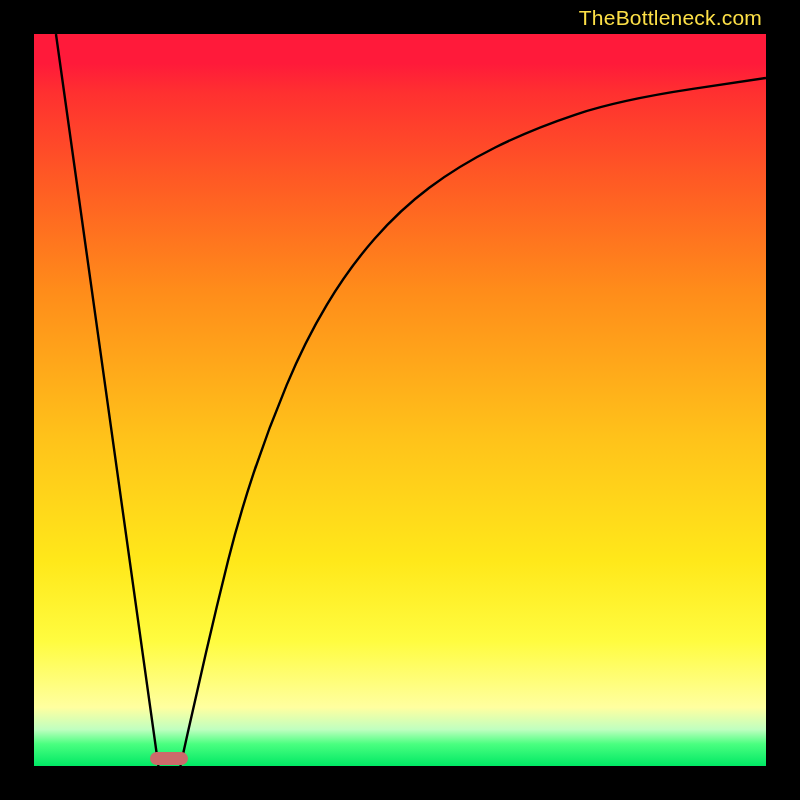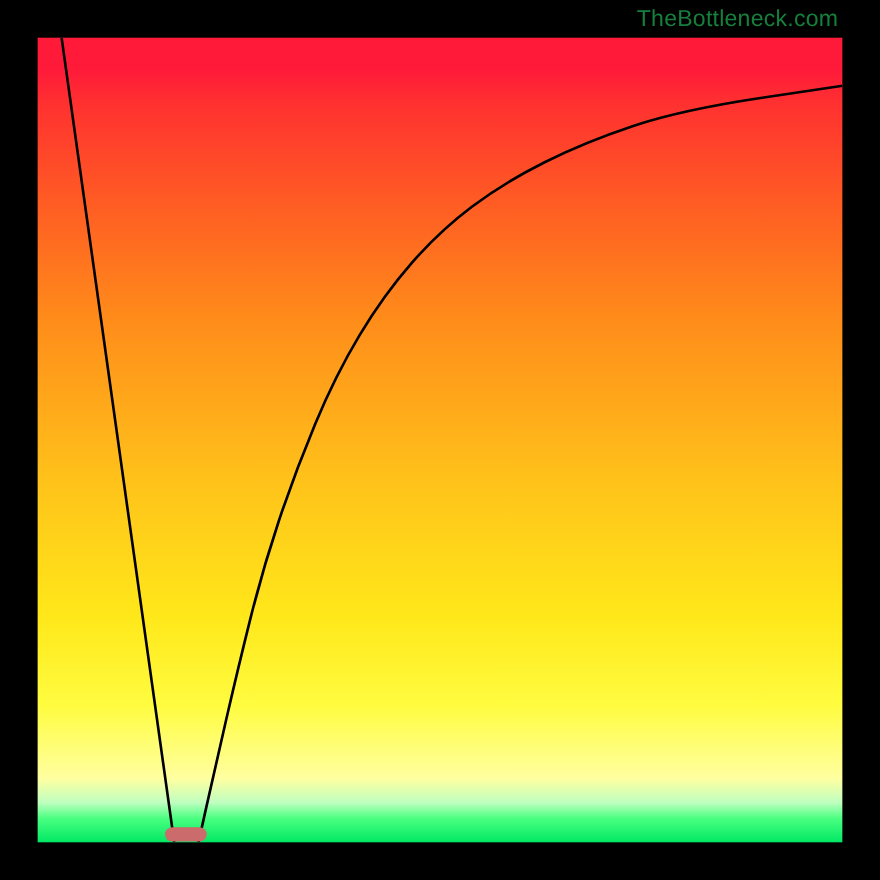--- a/index.html
+++ b/index.html
@@ -50,21 +50,21 @@
   }
   .pink-pill {
     position: absolute;
     background: #cc6b6b;
     border-radius: 999px;
   }
   .watermark {
     position: absolute;
     top: 6px;
     right: 38px;
-    color: #15803d;
+    color: #fde047;
     font-size: 21px;
     font-weight: 500;
     letter-spacing: 0.2px;
   }
 </style>
 </head>
 <body>
 
 <div class="plot-area">
   <div class="gradient-bg"></div>

